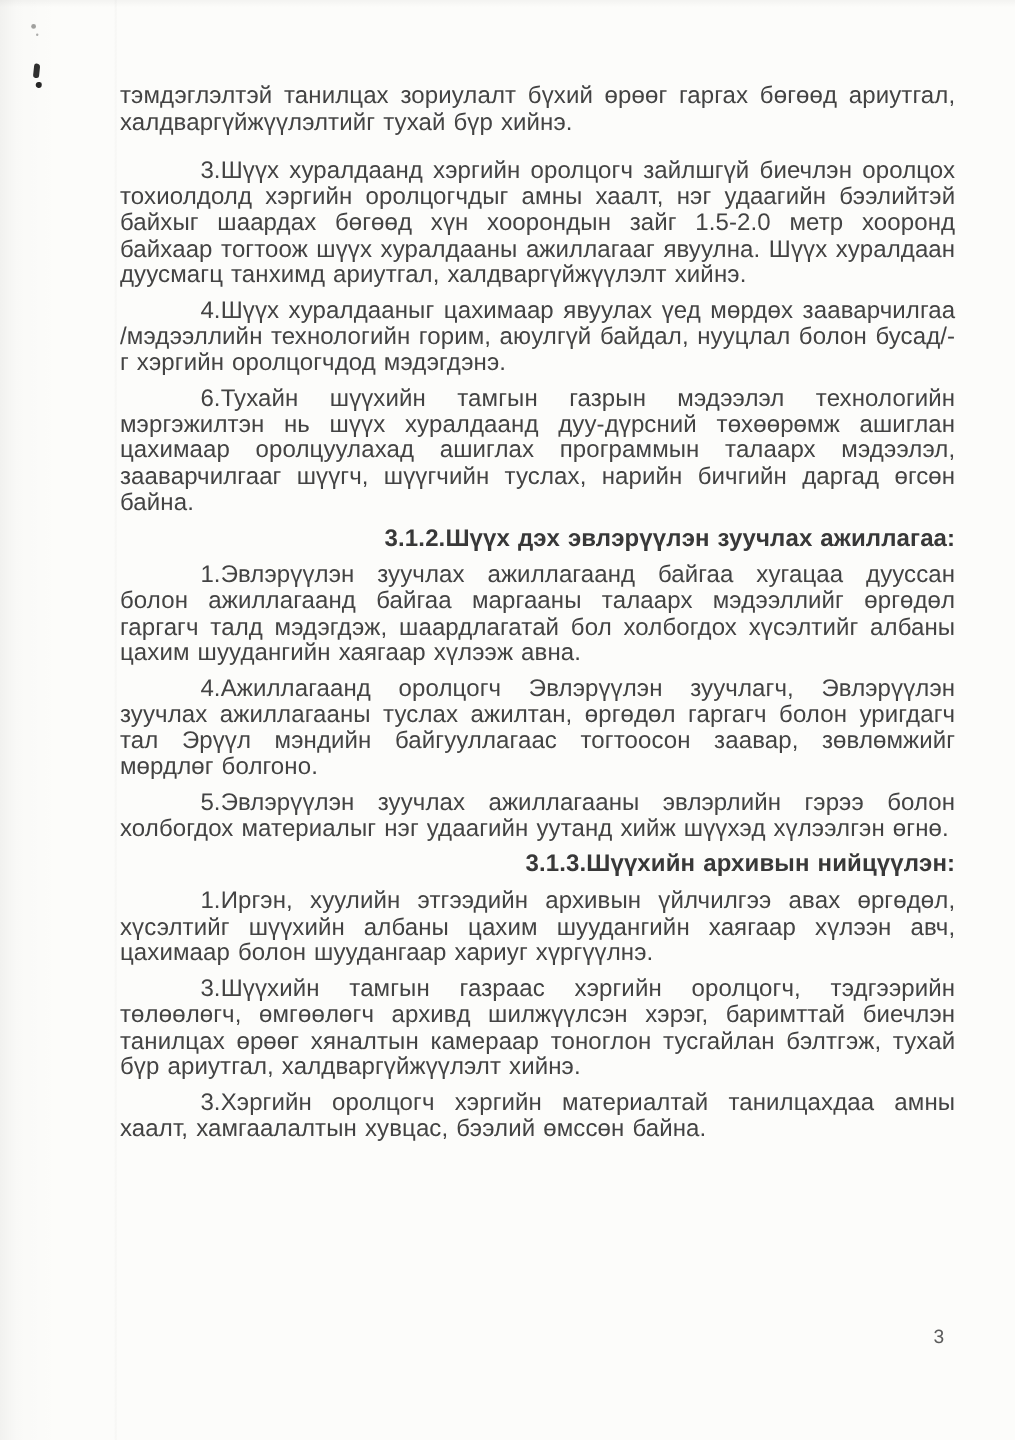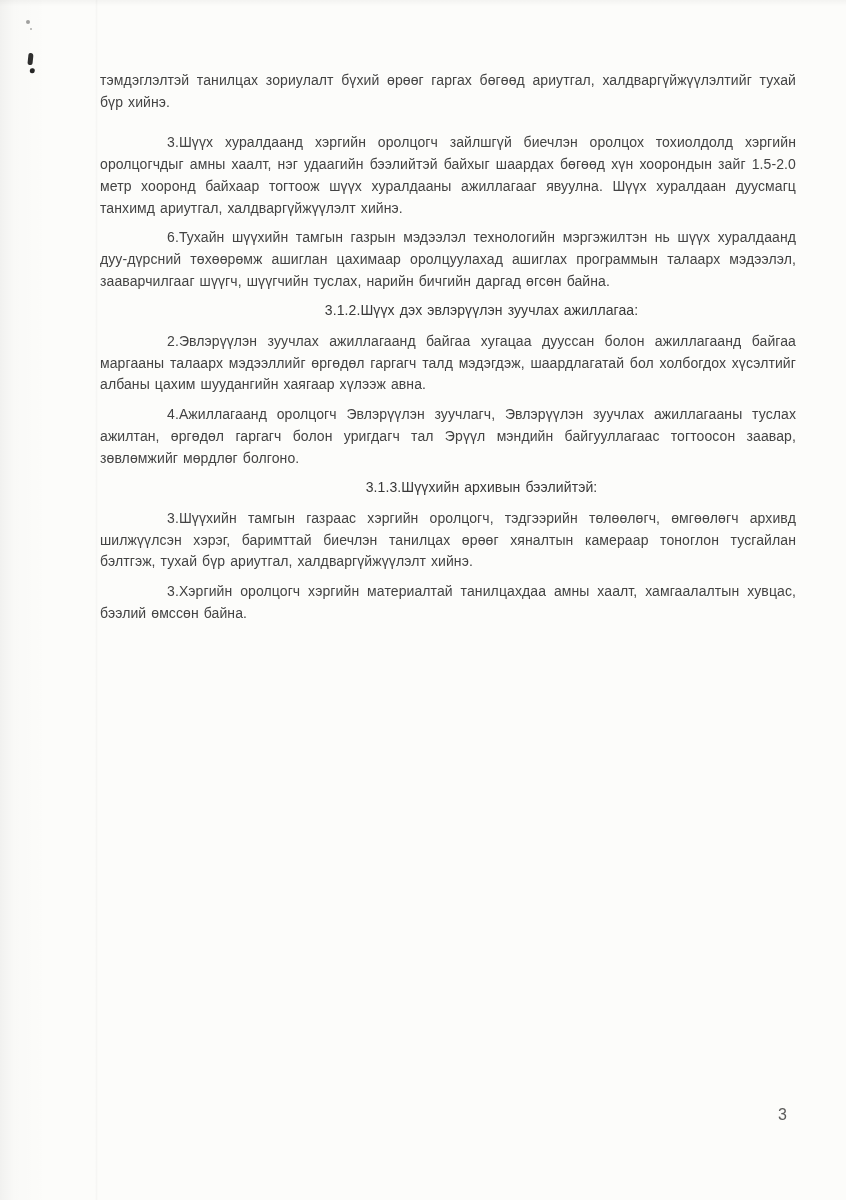--- a/index.html
+++ b/index.html
@@ -25,53 +25,56 @@
   .mark-colon { position: absolute; left: 26px; top: 20px; width: 4px; height: 4px;
     background: #8a8a88; border-radius: 50%; box-shadow: 3px 7px 0 -1px #9a9a98; opacity: .8; }
   .mark-exclaim { position: absolute; left: 28px; top: 53px; width: 5px; height: 12px;
     background: #2f2f2f; border-radius: 2px 3px 2px 2px; transform: rotate(6deg); }
   .mark-exclaim::after { content: ""; position: absolute; left: 3px; top: 15px;
     width: 5px; height: 5px; background: #262626; border-radius: 50% 40% 50% 50%; }
 
   .content {
     position: absolute; top: 70px; left: 100px; width: 696px;
     font-family: "Liberation Sans", sans-serif;
-    font-size: 14px; line-height: 21.7px;
+    font-size: 20px; line-height: 21.7px;
     color: #434343;
     text-align: justify;
     letter-spacing: 0.1px;
     word-spacing: 1px;
     text-rendering: optimizeLegibility;
   }
   .content p { margin: 0 0 8px 0; text-indent: 67px; }
   .content p.cont { text-indent: 0; margin-bottom: 19px; }
   .content p.heading {
-    font-weight: normal; color: #383838; text-align: center;
+    font-weight: bold; color: #383838; text-align: right;
     margin: 4px 0 9px 0;
   }
   .pagenum {
     position: absolute; top: 1106px; left: 778px;
     font-family: "Liberation Sans", sans-serif;
     font-size: 16px; color: #5a5a5a;
   }
 </style>
 </head>
 <body>
 
 <div class="page">
   <div class="crease"></div>
   <div class="mark-colon"></div>
   <div class="mark-exclaim"></div>
 
   <div class="content">
     <p class="cont">тэмдэглэлтэй танилцах зориулалт бүхий өрөөг гаргах бөгөөд ариутгал, халдваргүйжүүлэлтийг тухай бүр хийнэ.</p>
     <p>3.Шүүх хуралдаанд хэргийн оролцогч зайлшгүй биечлэн оролцох тохиолдолд хэргийн оролцогчдыг амны хаалт, нэг удаагийн бээлийтэй байхыг шаардах бөгөөд хүн хоорондын зайг 1.5-2.0 метр хооронд байхаар тогтоож шүүх хуралдааны ажиллагааг явуулна. Шүүх хуралдаан дуусмагц танхимд ариутгал, халдваргүйжүүлэлт хийнэ.</p>
+    <p>4.Шүүх хуралдааныг цахимаар явуулах үед мөрдөх зааварчилгаа /мэдээллийн технологийн горим, аюулгүй байдал, нууцлал болон бусад/-г хэргийн оролцогчдод мэдэгдэнэ.</p>
     <p>6.Тухайн шүүхийн тамгын газрын мэдээлэл технологийн мэргэжилтэн нь шүүх хуралдаанд дуу-дүрсний төхөөрөмж ашиглан цахимаар оролцуулахад ашиглах программын талаарх мэдээлэл, зааварчилгааг шүүгч, шүүгчийн туслах, нарийн бичгийн даргад өгсөн байна.</p>
     <p class="heading">3.1.2.Шүүх дэх эвлэрүүлэн зуучлах ажиллагаа:</p>
-    <p>2.Эвлэрүүлэн зуучлах ажиллагаанд байгаа хугацаа дууссан болон ажиллагаанд байгаа маргааны талаарх мэдээллийг өргөдөл гаргагч талд мэдэгдэж, шаардлагатай бол холбогдох хүсэлтийг албаны цахим шуудангийн хаягаар хүлээж авна.</p>
+    <p>1.Эвлэрүүлэн зуучлах ажиллагаанд байгаа хугацаа дууссан болон ажиллагаанд байгаа маргааны талаарх мэдээллийг өргөдөл гаргагч талд мэдэгдэж, шаардлагатай бол холбогдох хүсэлтийг албаны цахим шуудангийн хаягаар хүлээж авна.</p>
     <p>4.Ажиллагаанд оролцогч Эвлэрүүлэн зуучлагч, Эвлэрүүлэн зуучлах ажиллагааны туслах ажилтан, өргөдөл гаргагч болон уригдагч тал Эрүүл мэндийн байгууллагаас тогтоосон заавар, зөвлөмжийг мөрдлөг болгоно.</p>
-    <p class="heading">3.1.3.Шүүхийн архивын бээлийтэй:</p>
+    <p>5.Эвлэрүүлэн зуучлах ажиллагааны эвлэрлийн гэрээ болон холбогдох материалыг нэг удаагийн уутанд хийж шүүхэд хүлээлгэн өгнө.</p>
+    <p class="heading">3.1.3.Шүүхийн архивын нийцүүлэн:</p>
+    <p>1.Иргэн, хуулийн этгээдийн архивын үйлчилгээ авах өргөдөл, хүсэлтийг шүүхийн албаны цахим шуудангийн хаягаар хүлээн авч, цахимаар болон шуудангаар хариуг хүргүүлнэ.</p>
     <p>3.Шүүхийн тамгын газраас хэргийн оролцогч, тэдгээрийн төлөөлөгч, өмгөөлөгч архивд шилжүүлсэн хэрэг, баримттай биечлэн танилцах өрөөг хяналтын камераар тоноглон тусгайлан бэлтгэж, тухай бүр ариутгал, халдваргүйжүүлэлт хийнэ.</p>
     <p>3.Хэргийн оролцогч хэргийн материалтай танилцахдаа амны хаалт, хамгаалалтын хувцас, бээлий өмссөн байна.</p>
   </div>
 
   <div class="pagenum">3</div>
 </div>
 
 </body></html>

